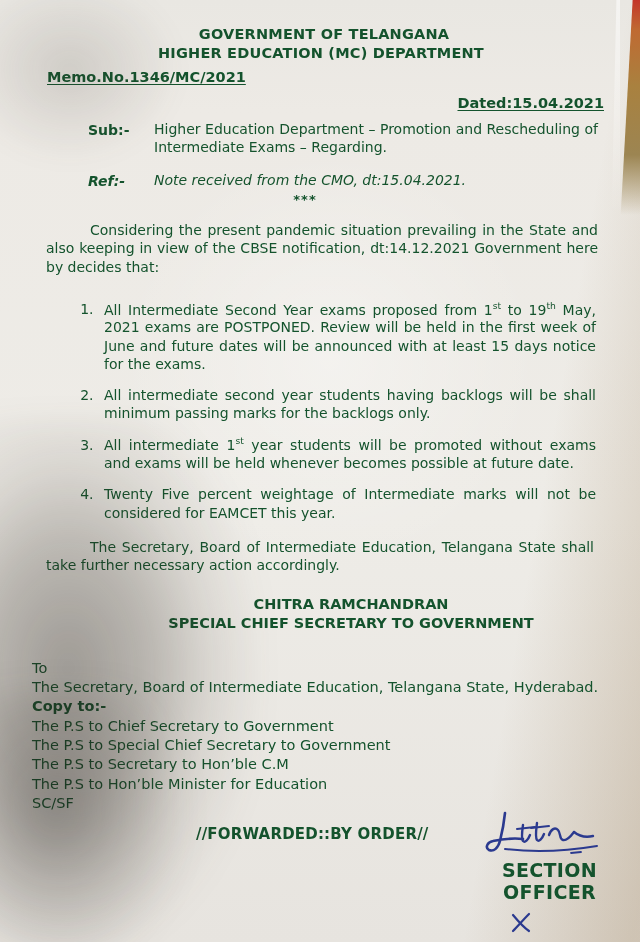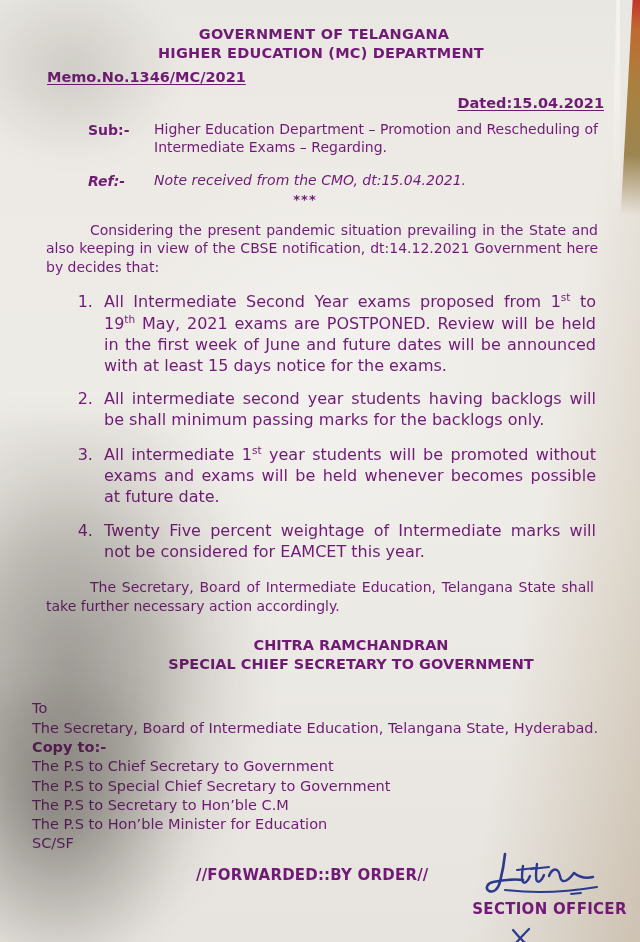--- a/index.html
+++ b/index.html
@@ -8,21 +8,21 @@
     padding: 0;
     background: #6a625c;
   }
 
   #page {
     position: relative;
     width: 640px;
     height: 942px;
     overflow: hidden;
     font-family: "DejaVu Sans", "Liberation Sans", sans-serif;
-    color: #701a75;
+    color: #14532d;
     background: #b9a48c;
   }
 
   
   .paper {
     position: absolute;
     inset: 0;
     background:
       linear-gradient(100deg, rgba(255,255,255,0) 78%, rgba(150,120,80,0.30) 99%),
       linear-gradient(180deg, #e9e7e2 0%, #edeae5 12%, #eeece7 55%, #e7e4df 100%);
@@ -148,23 +148,23 @@
   .body-para {
     margin: 14px 42px 0 46px;
     font-size: 14px;
     line-height: 1.33;
     text-align: justify;
     text-align-last: left;
   }
   .body-para .ind { display: inline-block; width: 44px; }
 
   ol.decisions {
-    margin: 14px 44px 0 74px;
+    margin: 23px 44px 0 74px;
     padding: 0 0 0 24px;
-    font-size: 16px;
+    font-size: 14px;
     line-height: 1.3;
   }
   ol.decisions li {
     margin-bottom: 13px;
     text-align: justify;
     text-align-last: left;
     padding-left: 6px;
   }
   ol.decisions li:last-child { margin-bottom: 0; }
   sup { font-size: .66em; }
@@ -207,21 +207,21 @@
     letter-spacing: .2px;
   }
   .sig-wrap {
     position: absolute;
     left: 462px; top: -12px;
     width: 175px;
     text-align: center;
   }
   .sig-svg { display: block; margin: 0 auto; }
   .section-officer {
-    font-size: 15px;
+    font-size: 19px;
     font-weight: bold;
     letter-spacing: .3px;
     margin-top: -2px;
   }
   .xmark {
     margin-top: 6px;
     margin-left: -58px;
   }
 </style>
 </head>

